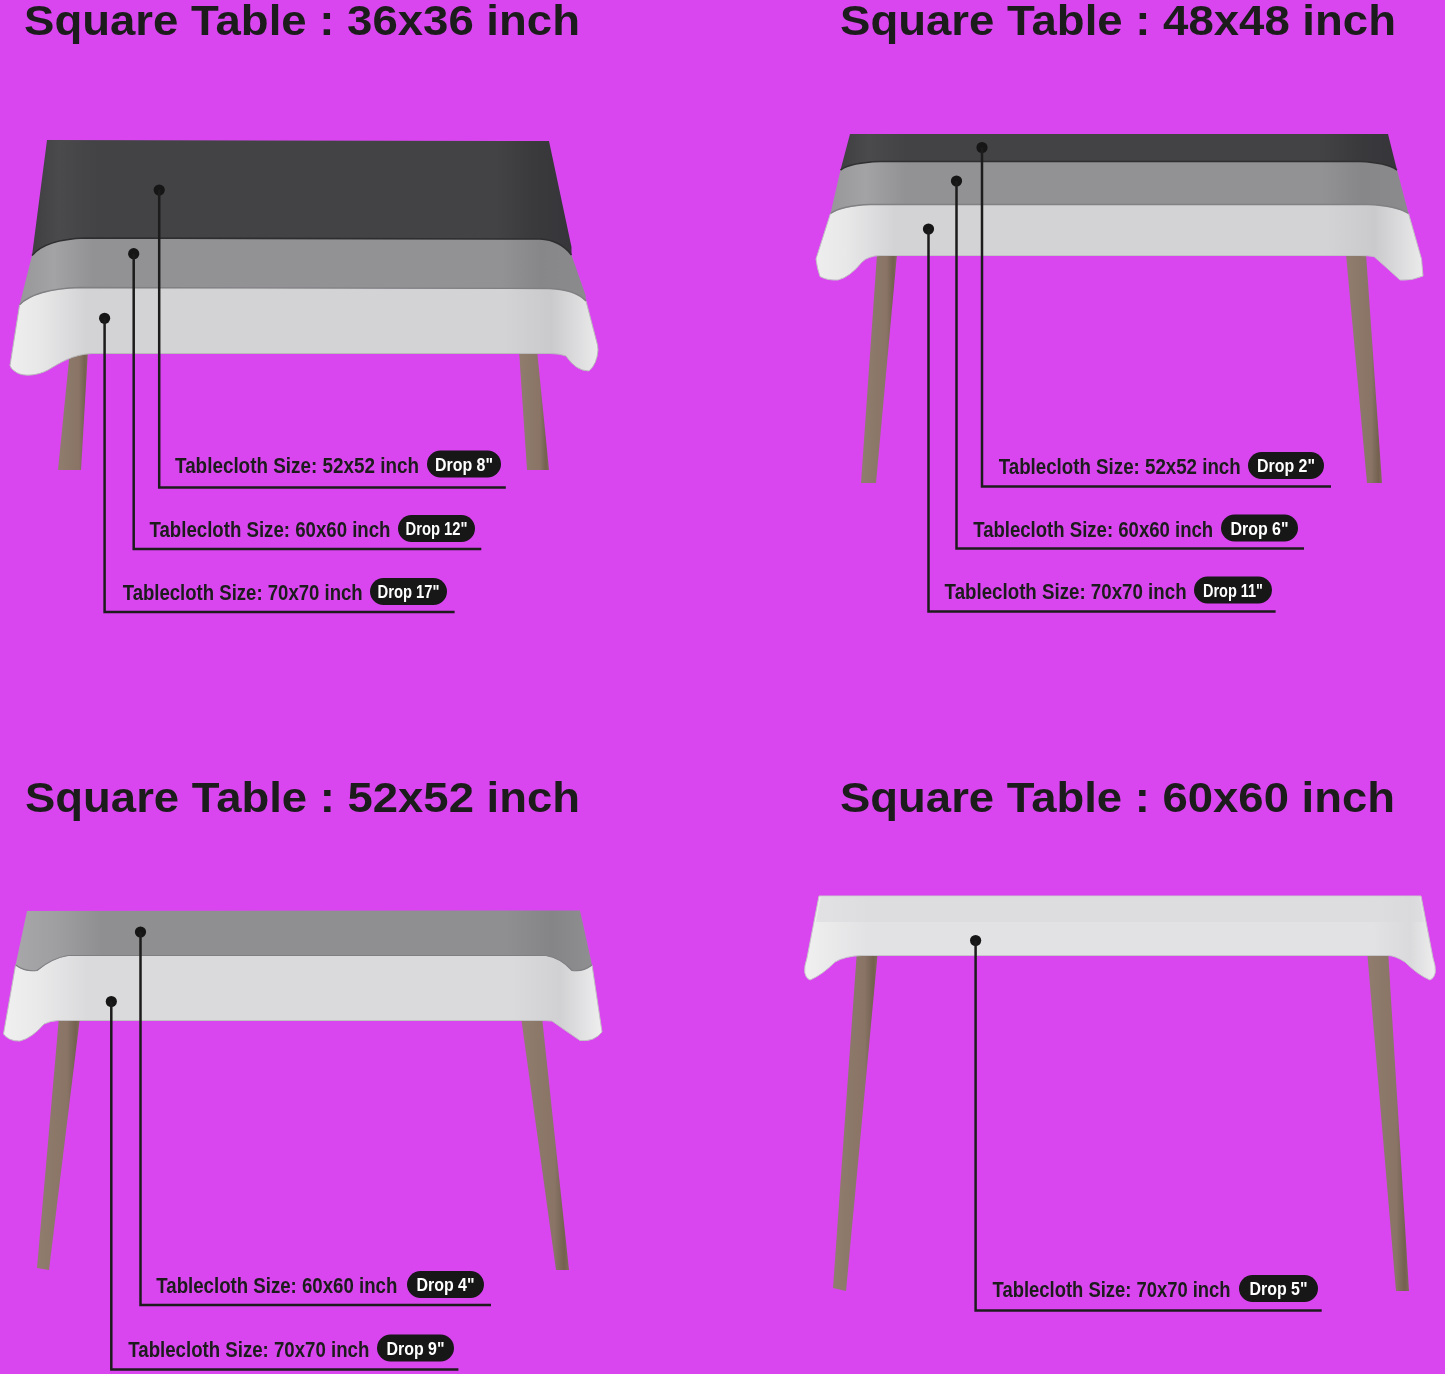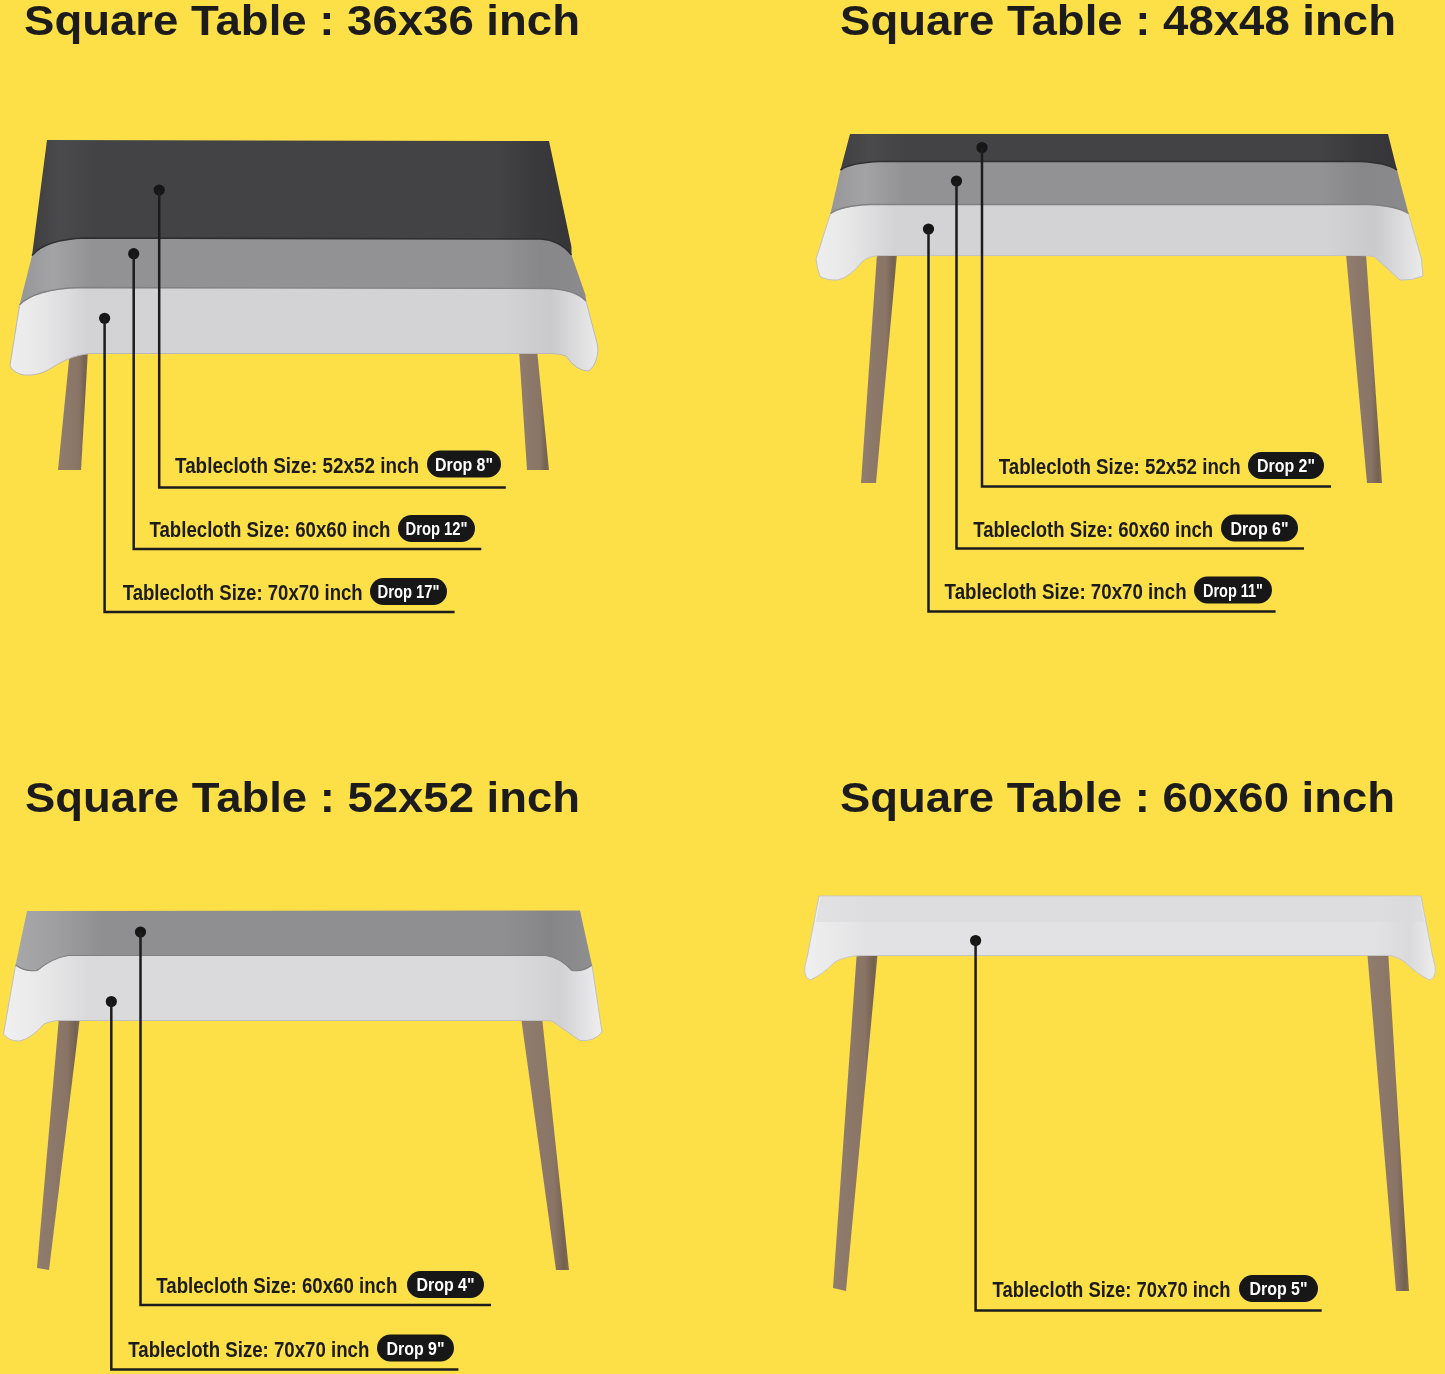--- a/index.html
+++ b/index.html
@@ -1,16 +1,16 @@
 <!DOCTYPE html>
 <html><head>
 <meta charset="utf-8">
 <style>
 html,body{margin:0;padding:0;background:#ffffff;}
-#page{width:1445px;height:1374px;position:relative;background:#fde047;overflow:hidden;}
+#page{width:1445px;height:1374px;position:relative;background:#d946ef;overflow:hidden;}
 svg{display:block}
 .ttl{font-family:"Liberation Sans",sans-serif;font-weight:bold;fill:#1c1c1c;font-size:42px;}
 .lbl{font-family:"Liberation Sans",sans-serif;font-weight:bold;fill:#1c1c1c;font-size:22px;}
 .pilltxt{font-family:"Liberation Sans",sans-serif;font-weight:bold;fill:#ffffff;font-size:18.5px;text-anchor:middle;}
 </style>
 </head>
 <body>
 
 <div id="page">
 <svg width="1445" height="1374" viewBox="0 0 1445 1374">

